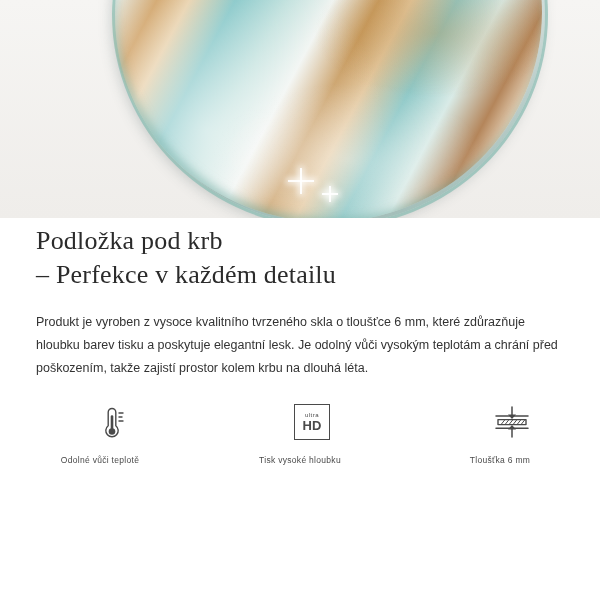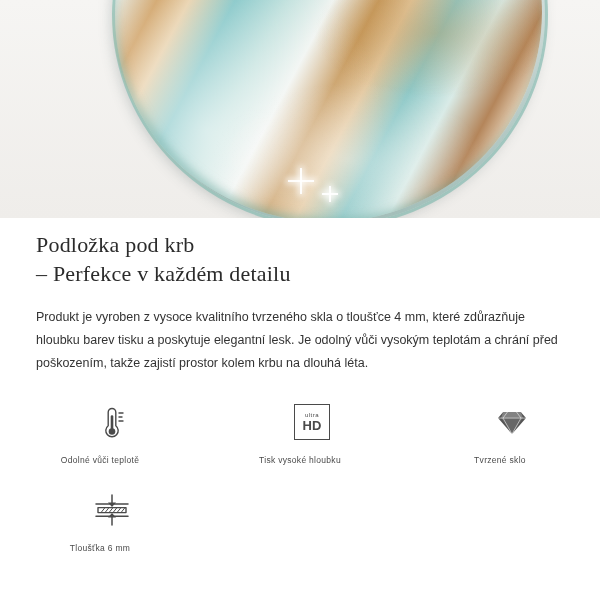--- a/index.html
+++ b/index.html
@@ -115,23 +115,23 @@
 
   
   .content {
     position: absolute;
     left: 0;
     top: 218px;
     width: 600px;
   }
   .headline {
     margin: 0;
-    padding: 12px 36px 0 36px;
+    padding: 6px 36px 0 36px;
     font-family: "Liberation Serif", serif;
-    font-size: 22px;
+    font-size: 26px;
     line-height: 1.32;
     font-weight: 400;
     color: #2b2b2b;
     letter-spacing: 0.2px;
   }
   .headline .line2 {
     display: block;
   }
   .body-copy {
     margin: 0;
@@ -217,21 +217,21 @@
     <div class="glass-edge"></div>
     <div class="sparkle s1"></div>
     <div class="sparkle s2"></div>
   </div>
 
   <div class="content">
     <h1 class="headline">
       <span>Podložka pod krb</span>
       <span class="line2">– Perfekce v každém detailu</span>
     </h1>
-    <p class="body-copy">Produkt je vyroben z vysoce kvalitního tvrzeného skla o tloušťce 4 mm, které zdůrazňuje hloubku barev tisku a poskytuje elegantní lesk. Je odolný vůči vysokým teplotám a chrání před poškozením, takže zajistí prostor kolem krbu na dlouhá léta.</p>
+    <p class="body-copy">Produkt je vyroben z vysoce kvalitního tvrzeného skla o tloušťce 6 mm, které zdůrazňuje hloubku barev tisku a poskytuje elegantní lesk. Je odolný vůči vysokým teplotám a chrání před poškozením, takže zajistí prostor kolem krbu na dlouhá léta.</p>
   </div>
 
   <div class="features">
 
     <div class="feature">
       <div class="icon">
         <svg width="36" height="40" viewBox="0 0 36 40">
           <path class="stroke" d="M18 6.5c-2.1 0-3.8 1.7-3.8 3.8v13.4a6.2 6.2 0 1 0 7.6 0V10.3c0-2.1-1.7-3.8-3.8-3.8z"></path>
           <path class="stroke" style="stroke-width:2.6" d="M18 14.5v11.8"></path>
           <circle class="fill-dark" cx="18" cy="29.5" r="3.3"></circle>
@@ -245,31 +245,20 @@
       <div class="icon">
         <div class="hd-box">
           <span class="ultra">ultra</span>
           <span class="hd">HD</span>
         </div>
       </div>
       <div class="caption">Tisk vysoké hloubku</div>
     </div>
 
 
-    <div class="feature">
-      <div class="icon">
-        <svg width="38" height="34" viewBox="0 0 38 34">
-          <path class="fill-dark" d="M10.2 7h17.6l5.2 6.1L19 29 5 13.1 10.2 7z" opacity="0.95"></path>
-          <path d="M10.2 7 8 13.1h22L27.8 7H10.2z" fill="#ffffff" opacity="0.28"></path>
-          <path d="M19 29 8 13.1h22L19 29z" fill="#ffffff" opacity="0.12"></path>
-          <path class="stroke" style="stroke:#ffffff;stroke-width:0.9;opacity:0.6" d="M14.5 7 10 13.1 19 29M23.5 7 28 13.1 19 29M5 13.1h28"></path>
-        </svg>
-      </div>
-      <div class="caption">Tvrzené sklo</div>
-    </div>
 
 
     <div class="feature">
       <div class="icon">
         <svg width="44" height="40" viewBox="0 0 44 40">
           <path class="stroke" style="stroke-width:1.5" d="M22 5v8"></path>
           <path class="fill-dark" d="m22 17-4-4.6h8L22 17z"></path>
           <path class="stroke" style="stroke-width:1.5" d="M22 35v-8"></path>
           <path class="fill-dark" d="m22 23 4 4.6h-8L22 23z"></path>
           <rect class="stroke" style="stroke-width:1.4" x="8" y="17.6" width="28" height="5"></rect>

